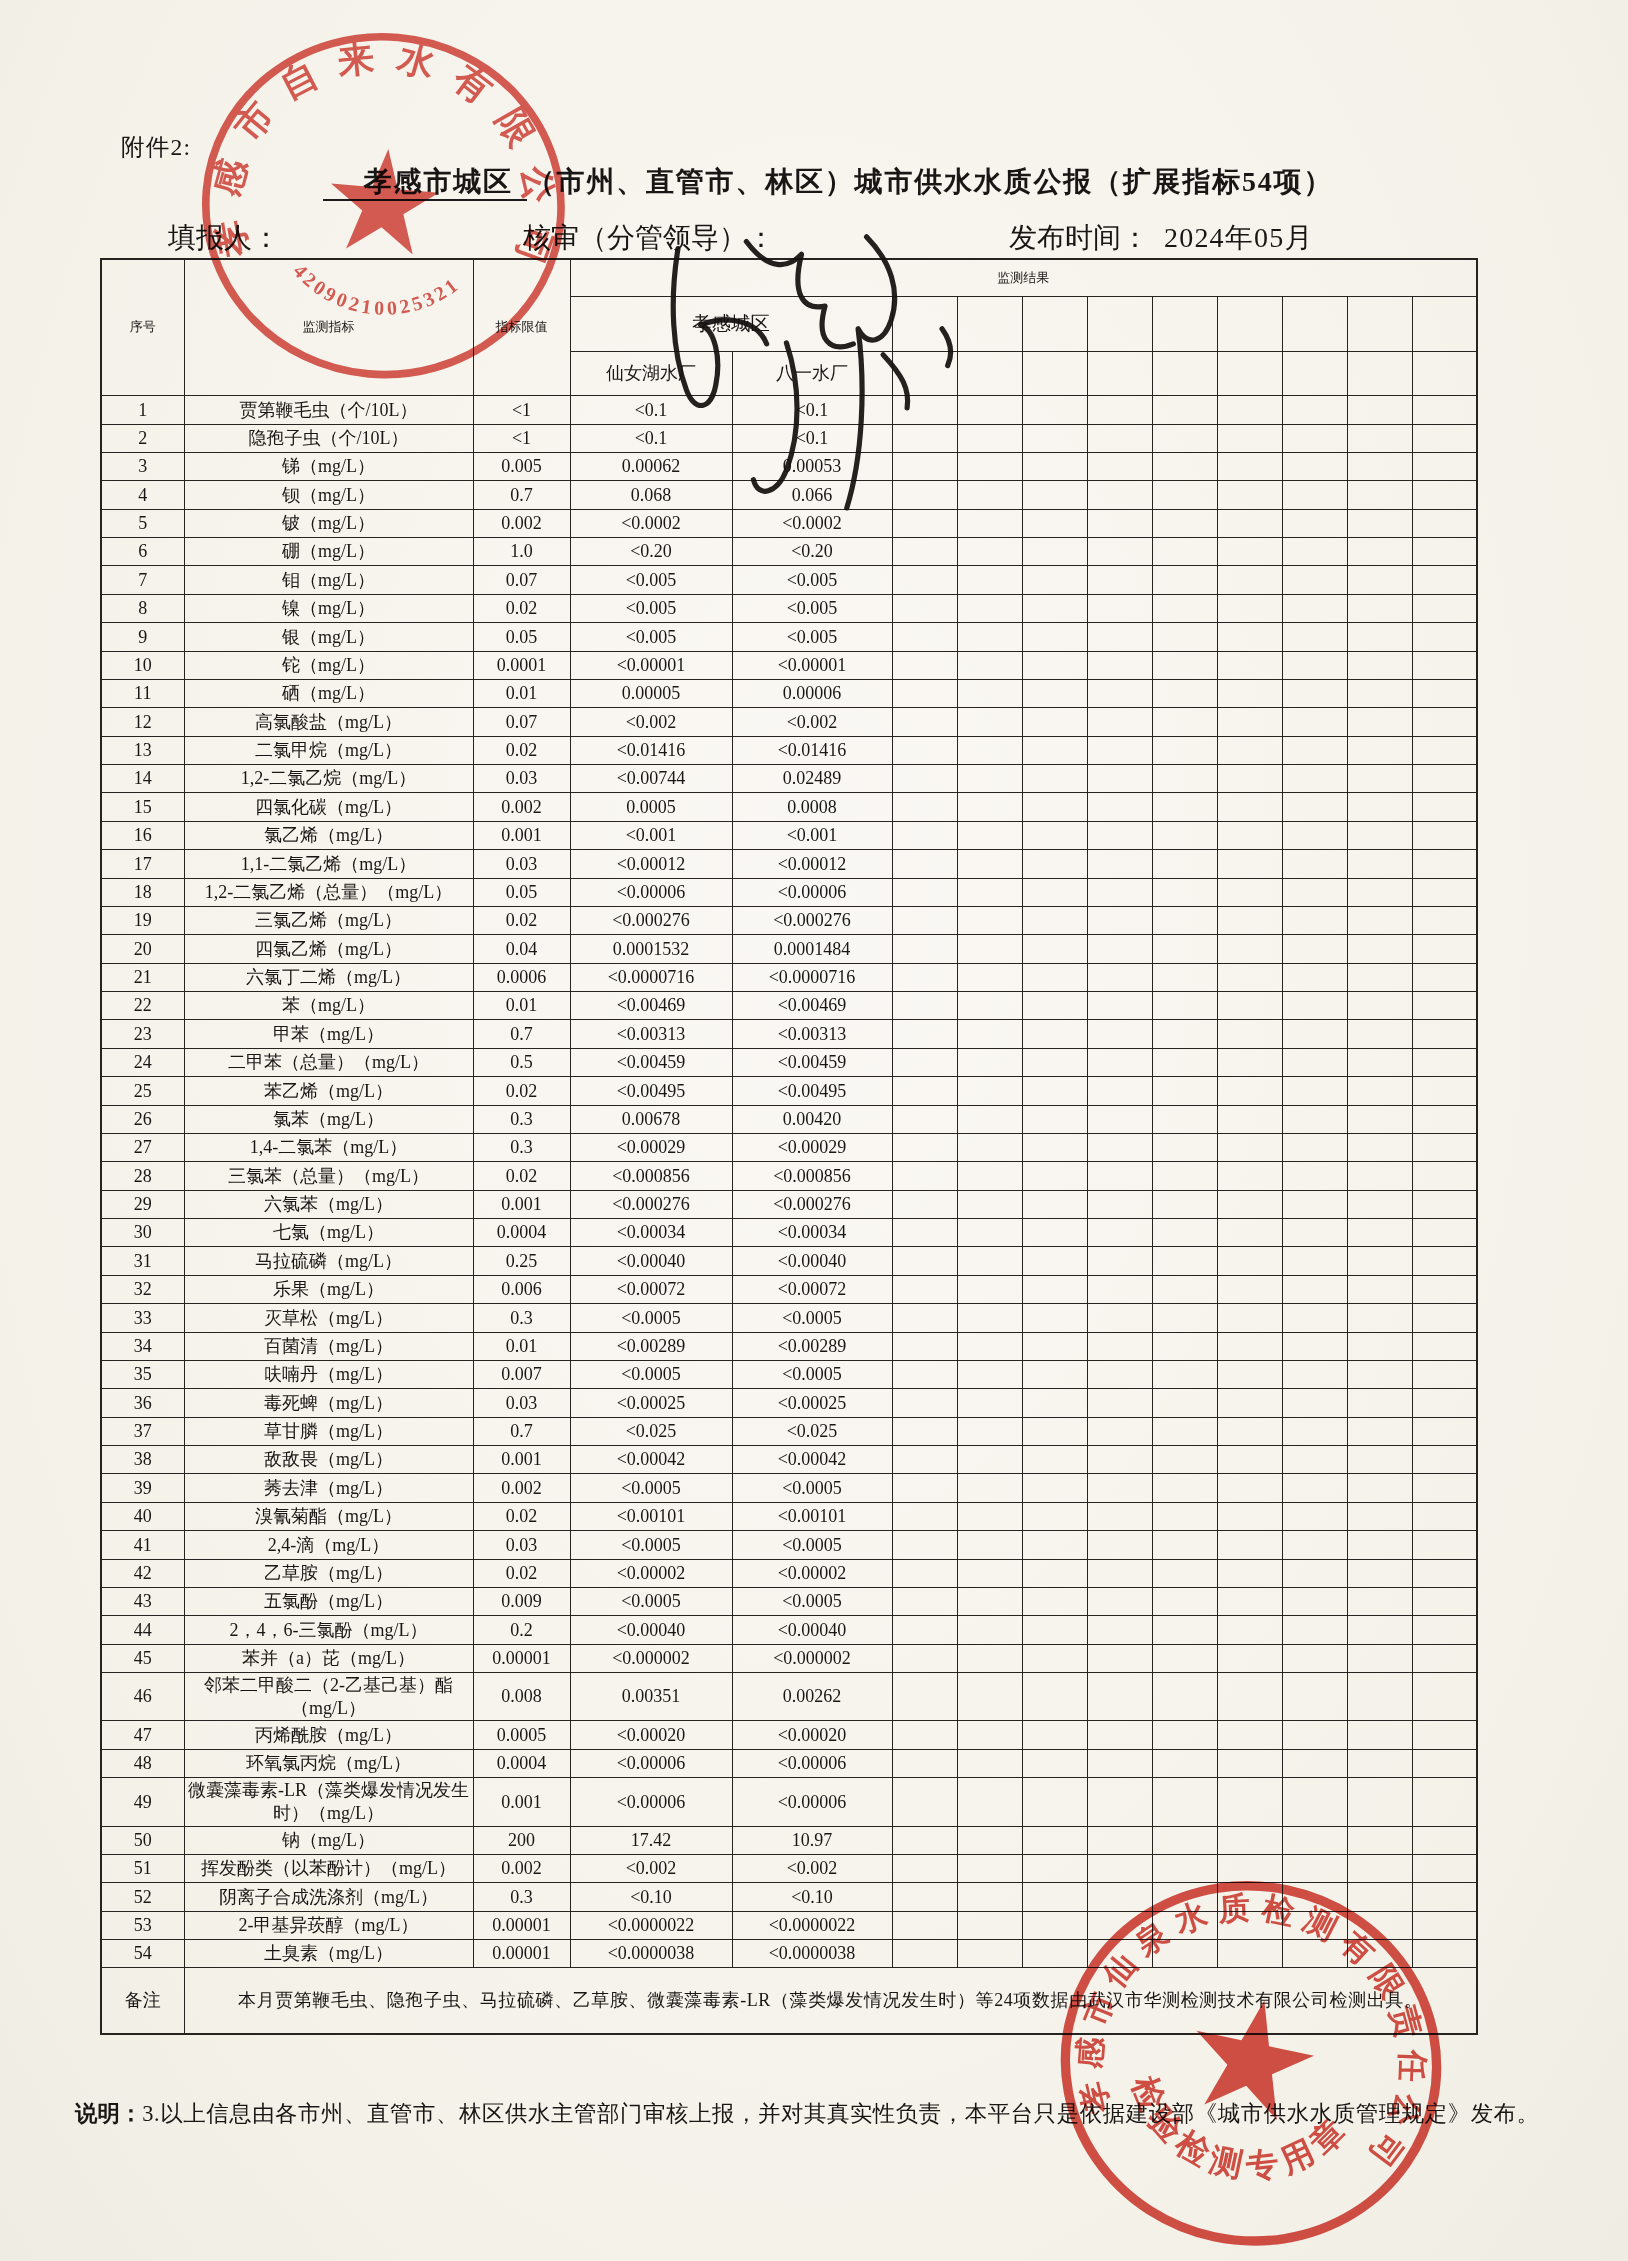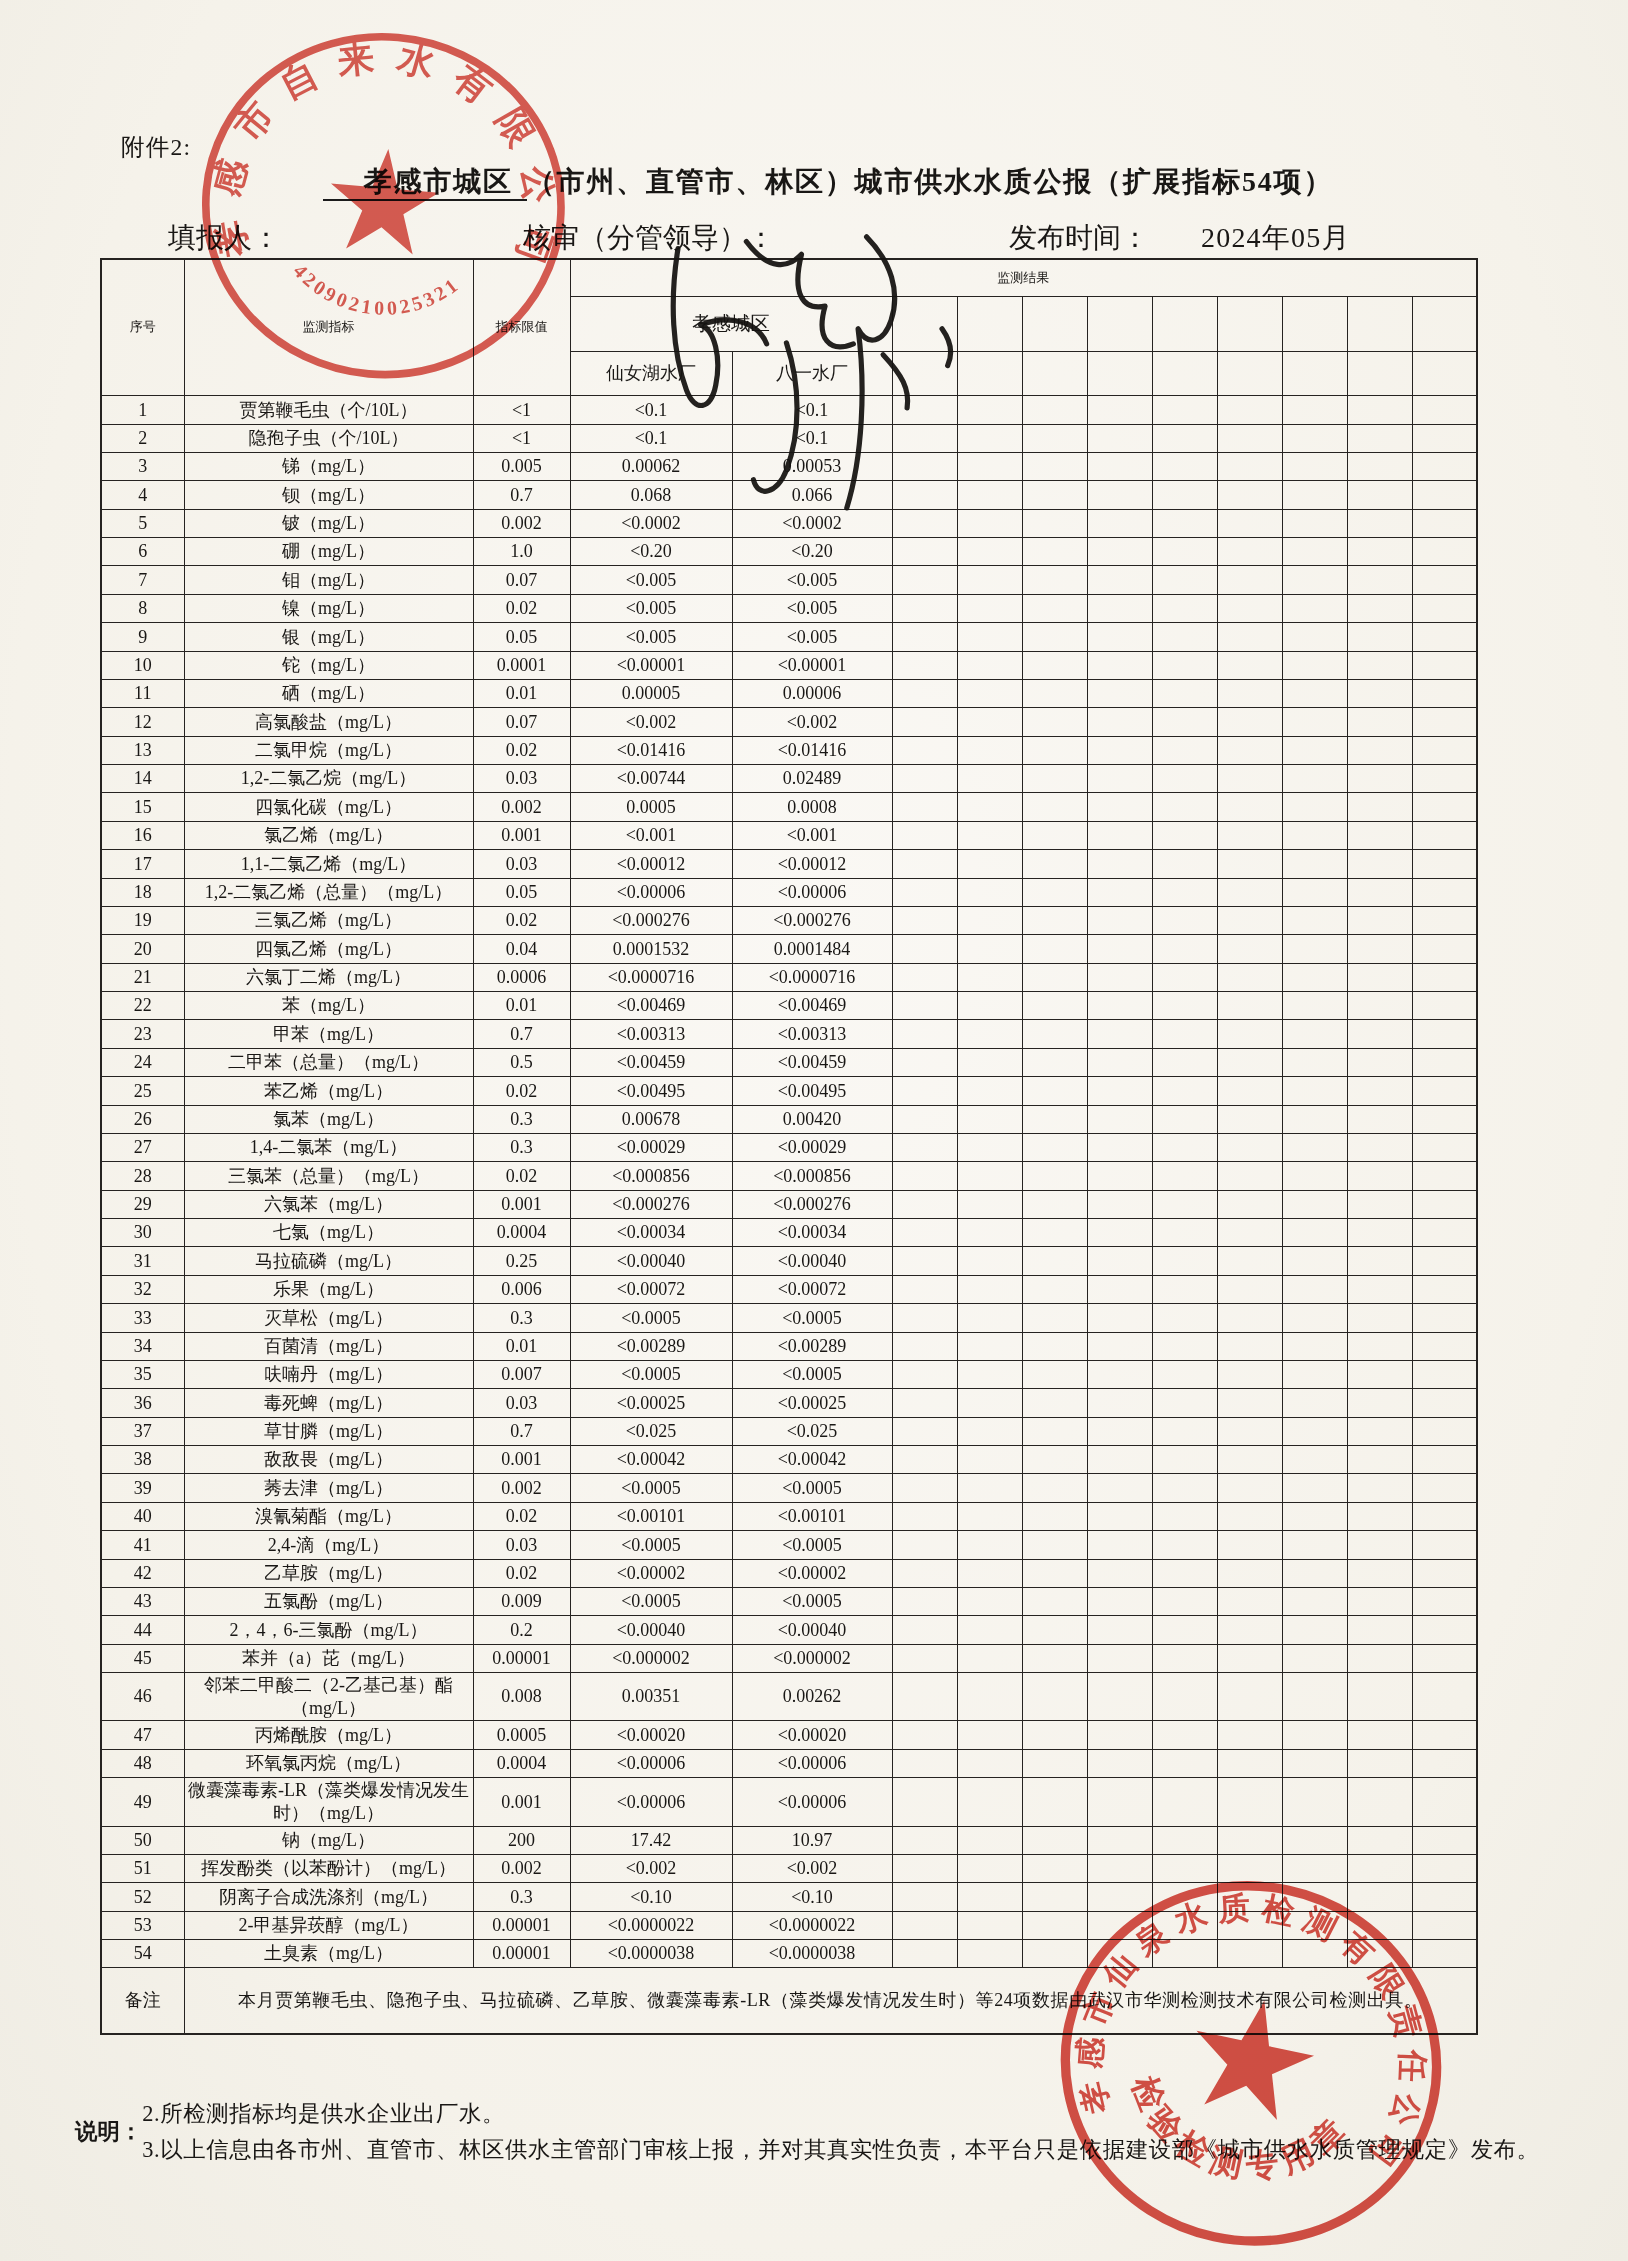--- a/index.html
+++ b/index.html
@@ -9,21 +9,21 @@
     font-family:"Liberation Serif","DejaVu Serif",serif;
     color:#191715; overflow:hidden;
   }
   .attachment{position:absolute;left:121px;top:131px;font-size:23.6px;letter-spacing:1.2px;}
   .title{position:absolute;left:0;top:163px;width:100%;text-align:center;font-size:28px;font-weight:700;letter-spacing:1.8px;white-space:nowrap;padding-left:14px;}
   .title .blank{border-bottom:2.4px solid #1b1b1b;padding:0 14px 2.4px 41px;}
   .meta{position:absolute;left:0;top:219px;width:100%;height:35px;font-size:28px;}
   .meta .filler{position:absolute;left:168px;top:0;}
   .meta .reviewer{position:absolute;left:523px;top:0;}
   .meta .pub-label{position:absolute;left:1009px;top:0;}
-  .meta .pub-date{position:absolute;left:1164px;top:0;letter-spacing:1.2px;margin-left:37px;}
+  .meta .pub-date{position:absolute;left:1164px;top:0;letter-spacing:1.2px;}
 
   table.report{
     position:absolute;left:100px;top:258px;width:1373px;
     border-collapse:collapse;table-layout:fixed;z-index:1;
   }
   table.report td,table.report th{
     border:1.8px solid #262321;font-weight:500;
     font-size:18px;line-height:1.25;text-align:center;vertical-align:middle;
     padding:1.2px 2.4px;overflow:hidden;
   }
@@ -983,21 +983,20 @@
     <tr>
       <td class="remark-label">备注</td>
       <td class="remark-text" colspan="13">本月贾第鞭毛虫、隐孢子虫、马拉硫磷、乙草胺、微囊藻毒素-LR（藻类爆发情况发生时）等24项数据由武汉市华测检测技术有限公司检测出具。</td>
     </tr>
   </tbody>
 </table>
 
 <div class="notes">
   <div class="nlabel">说明：</div>
   <div class="nitems">
-    <div>2.所检测指标均是供水企业出厂水。</div>
     <div>3.以上信息由各市州、直管市、林区供水主管部门审核上报，并对其真实性负责，本平台只是依据建设部《城市供水水质管理规定》发布。</div>
   </div>
 </div>
 
 <svg class="stamp stamp-top" viewBox="0 0 660 620">
   <ellipse cx="330" cy="312" rx="303" ry="288" fill="none" stroke="#d23a30" stroke-width="13"></ellipse>
   <path id="topArc1" d="M129.3,445.2 A245,232 0 1 1 530.7,445.2" fill="none"></path>
   <path id="topArc2" d="M169.5,418.7 A196,186 0 0 0 490.5,418.7" fill="none"></path>
   <text font-size="62" fill="#d23a30" letter-spacing="34"><textPath href="#topArc1" startOffset="50%" text-anchor="middle">孝感市自来水有限公司</textPath></text>
   <text font-size="34" fill="#d23a30" letter-spacing="6"><textPath href="#topArc2" startOffset="50%" text-anchor="middle">42090210025321</textPath></text>

